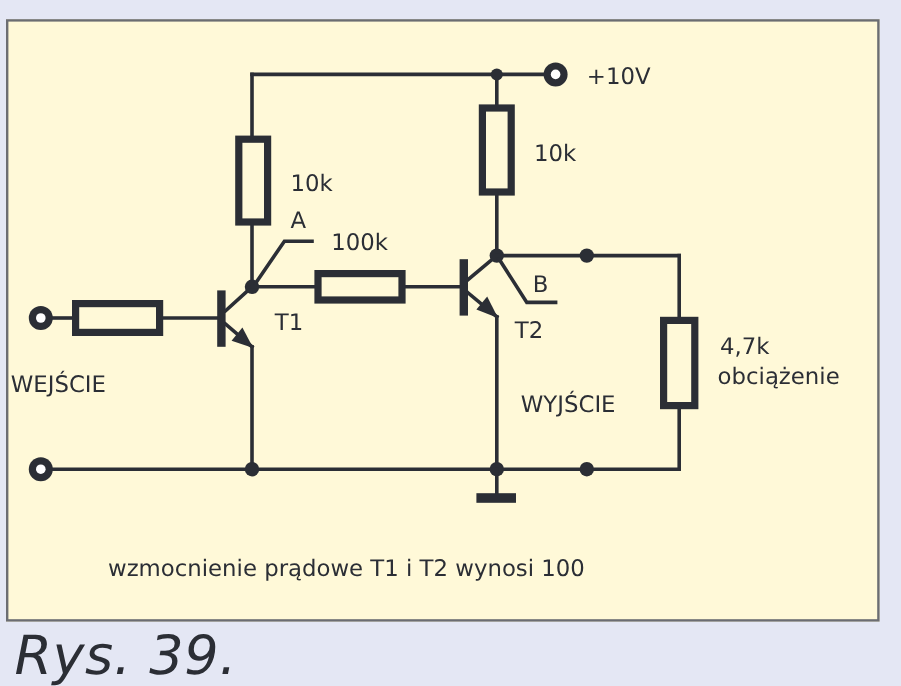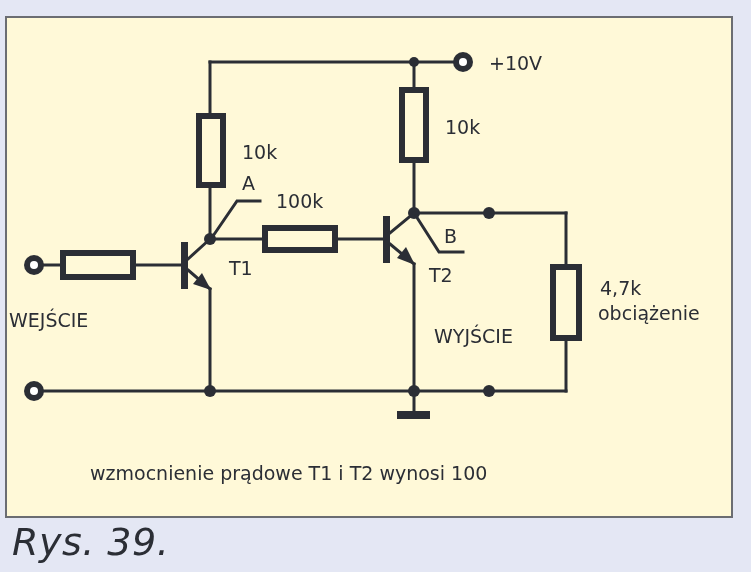--- a/index.html
+++ b/index.html
@@ -25,21 +25,21 @@
   .wire { stroke: #2b2e35; stroke-width: 3; fill: none; stroke-linecap: square; }
   .res { stroke: #2b2e35; stroke-width: 6; fill: #fff9d8; }
   .node { fill: #2b2e35; }
   .term { fill: #2b2e35; }
   .term-hole { fill: #ffffff; }
   .lbl { fill: #2b2e35; font-family: "DejaVu Sans", "Liberation Sans", sans-serif; font-size: 19px; }
   #caption {
     position: absolute; left: 12px; top: 520px;
     font-family: "DejaVu Sans", "Liberation Sans", sans-serif;
     font-style: italic;
-    font-size: 38px;
+    font-size: 45px;
     color: #2b2e35;
     letter-spacing: 0.5px;
   }
 </style>
 </head>
 <body>
 
 <div id="panel"></div>
 
 <svg id="schematic" viewBox="0 0 751 572">

